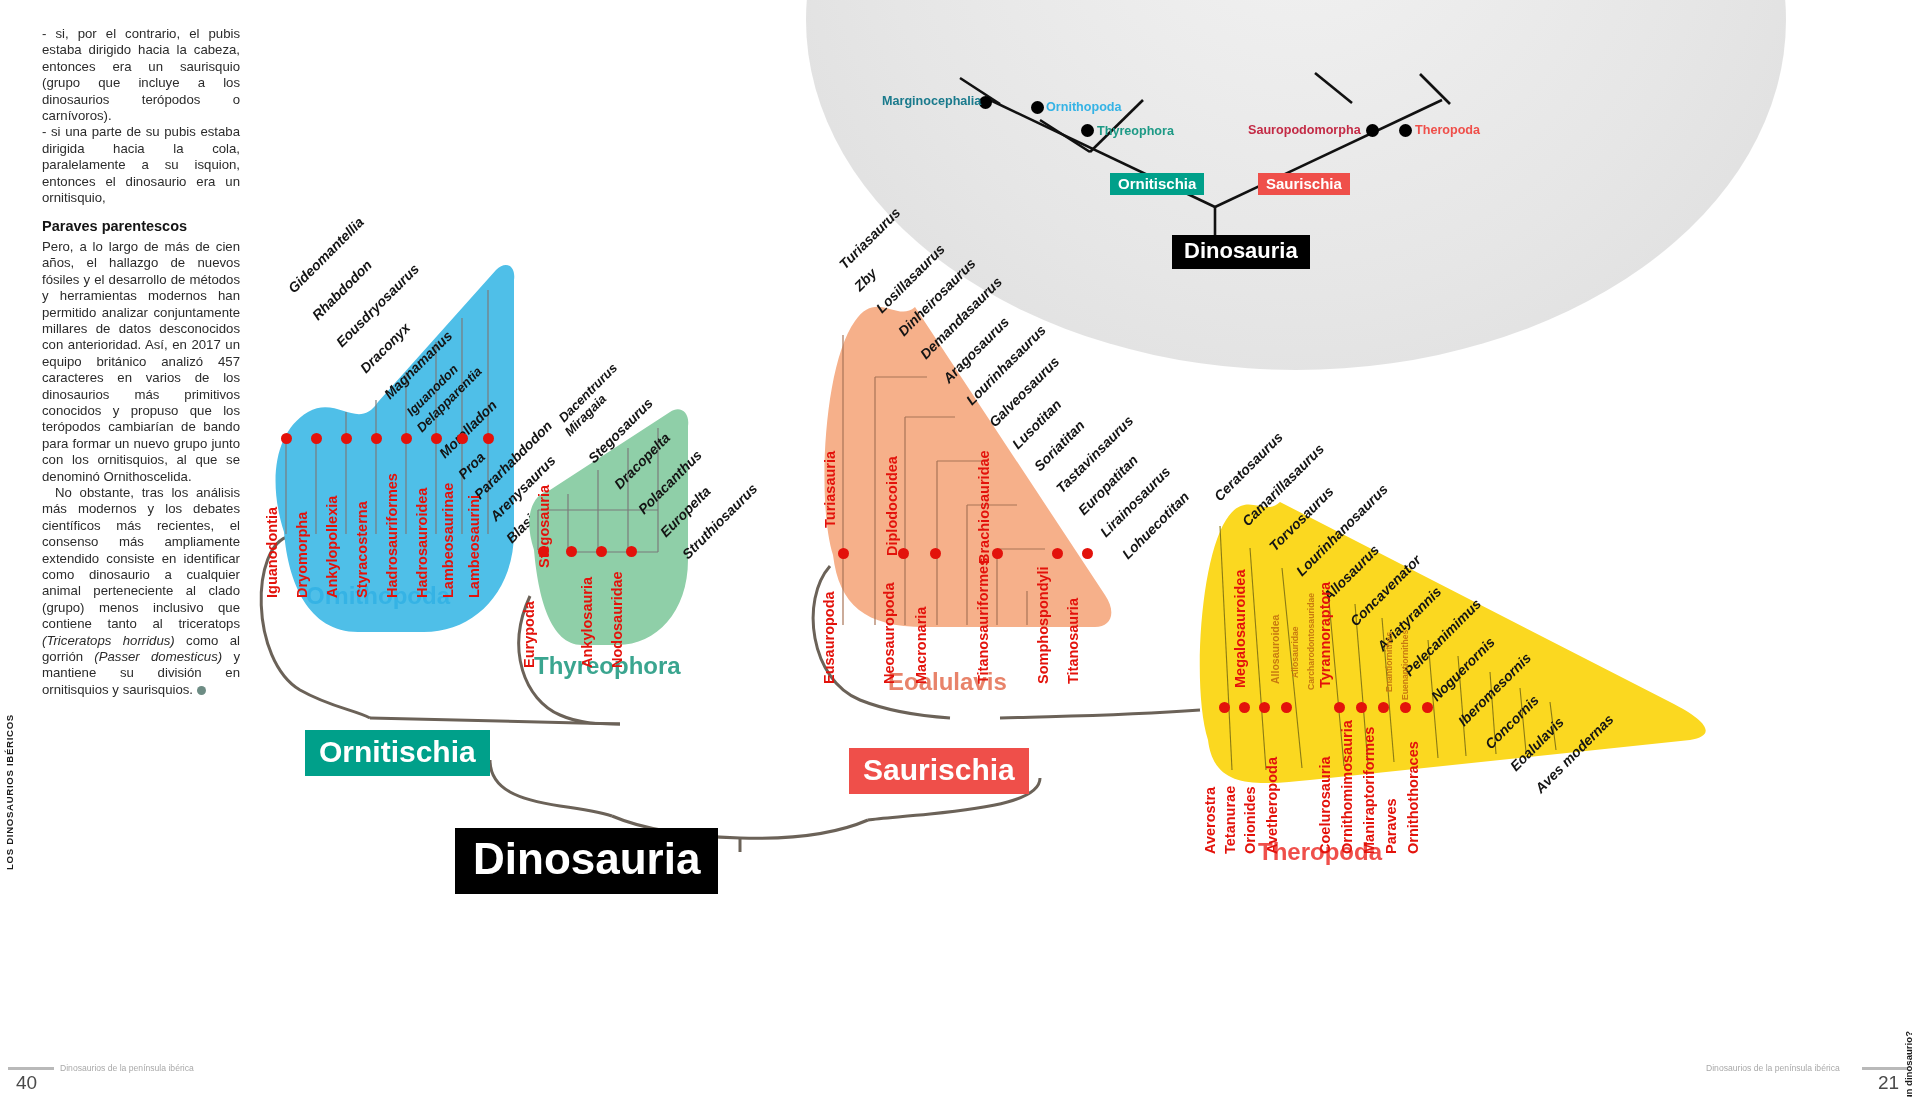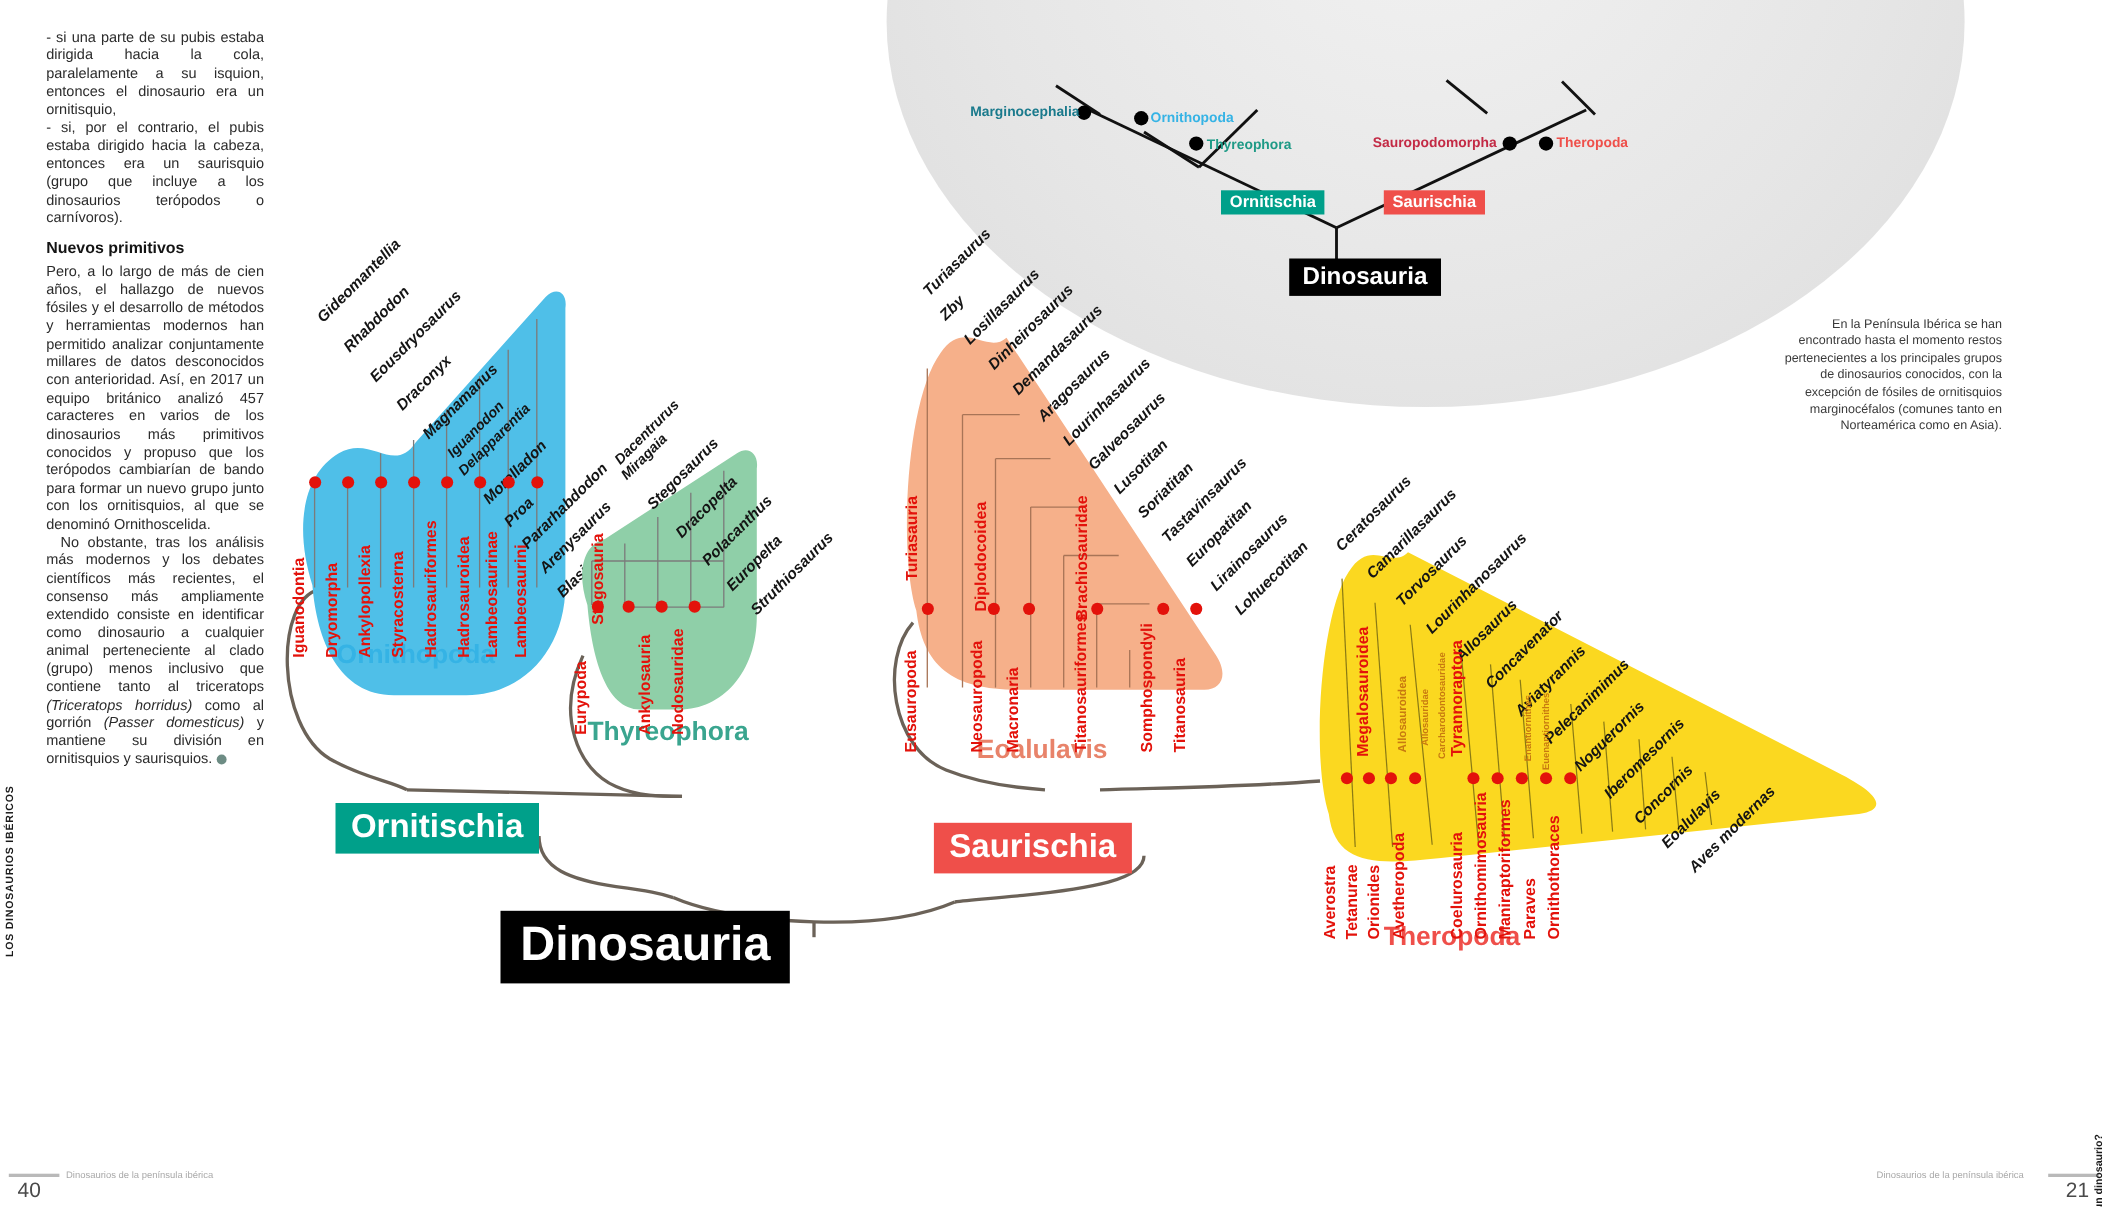--- a/index.html
+++ b/index.html
@@ -137,23 +137,23 @@
   }
 
   #connector-svg{position:absolute;left:0;top:0;width:1920px;height:1097px;pointer-events:none;}
 </style>
 </head>
 <body>
 
 <div class="page">
 
   <div id="left-col">
+    <p class="noind"><span>- si, por el contrario, el pubis estaba dirigido hacia la cabeza, entonces era un saurisquio (grupo que incluye a los dinosaurios terópodos o carnívoros).</span></p>
     <p class="noind"><span>- si una parte de su pubis estaba dirigida hacia la cola, paralelamente a su isquion, entonces el dinosaurio era un ornitisquio,</span></p>
-    <p class="noind"><span>- si, por el contrario, el pubis estaba dirigido hacia la cabeza, entonces era un saurisquio (grupo que incluye a los dinosaurios terópodos o carnívoros).</span></p>
-    <h3>Nuevos primitivos</h3>
+    <h3>Paraves parentescos</h3>
     <p class="noind"><span>Pero, a lo largo de más de cien años, el hallazgo de nuevos fósiles y el desarrollo de métodos y herramientas modernos han permitido analizar conjuntamente millares de datos desconocidos con anterioridad. Así, en 2017 un equipo británico analizó 457 caracteres en varios de los dinosaurios más primitivos conocidos y propuso que los terópodos cambiarían de bando para formar un nuevo grupo junto con los ornitisquios, al que se denominó Ornithoscelida.</span></p>
     <p><span>No obstante, tras los análisis más modernos y los debates científicos más recientes, el consenso más ampliamente extendido consiste en identificar como dinosaurio a cualquier animal perteneciente al clado (grupo) menos inclusivo que contiene tanto al triceratops </span><span class="ital">(Triceratops horridus)</span><span> como al gorrión </span><span class="ital">(Passer domesticus)</span><span> y mantiene su división en ornitisquios y saurisquios.</span><span class="enddot"></span></p>
   </div>
 
   <div id="rail-label">LOS DINOSAURIOS IBÉRICOS</div>
 
 
   <div id="ellipse"></div>
 
   <svg id="connector-svg">
@@ -194,21 +194,20 @@
   <div class="node-dot" style="left:1366px;top:124px;"></div>
   <div class="node-lbl" style="left:1248px;top:123px;color:#c32a45;">Sauropodomorpha</div>
 
   <div class="node-dot" style="left:1399px;top:124px;"></div>
   <div class="node-lbl" style="left:1415px;top:123px;color:#ef4f4a;">Theropoda</div>
 
   <div class="clade-tag tag-orn" style="left:1110px;top:173px;">Ornitischia</div>
   <div class="clade-tag tag-sau" style="left:1258px;top:173px;">Saurischia</div>
   <div class="clade-tag tag-dino" style="left:1172px;top:235px;">Dinosauria</div>
 
-  <div id="right-note">En la Península Ibérica se han encontrado hasta el momento restos pertenecientes a los principales grupos de dinosaurios conocidos, con la excepción de fósiles de ornitisquios marginocéfalos (comunes tanto en Norteamérica como en Asia).</div>
 
   <div class="blob" style="left:248px;top:232px;">
     <svg width="300" height="420" viewBox="0 0 300 420">
       <path d="M 36,300 C 20,250 26,200 60,180 C 90,163 110,200 130,170
                L 248,38 C 258,28 268,34 266,48
                L 266,300 C 266,360 226,400 176,400
                L 110,400 C 60,400 40,350 36,300 Z" fill="#4fbfe8"></path>
       <g stroke="#7b7b7b" stroke-width="1.2">
         <line x1="38" y1="205" x2="38" y2="302"></line>
         <line x1="68" y1="205" x2="68" y2="302"></line>

